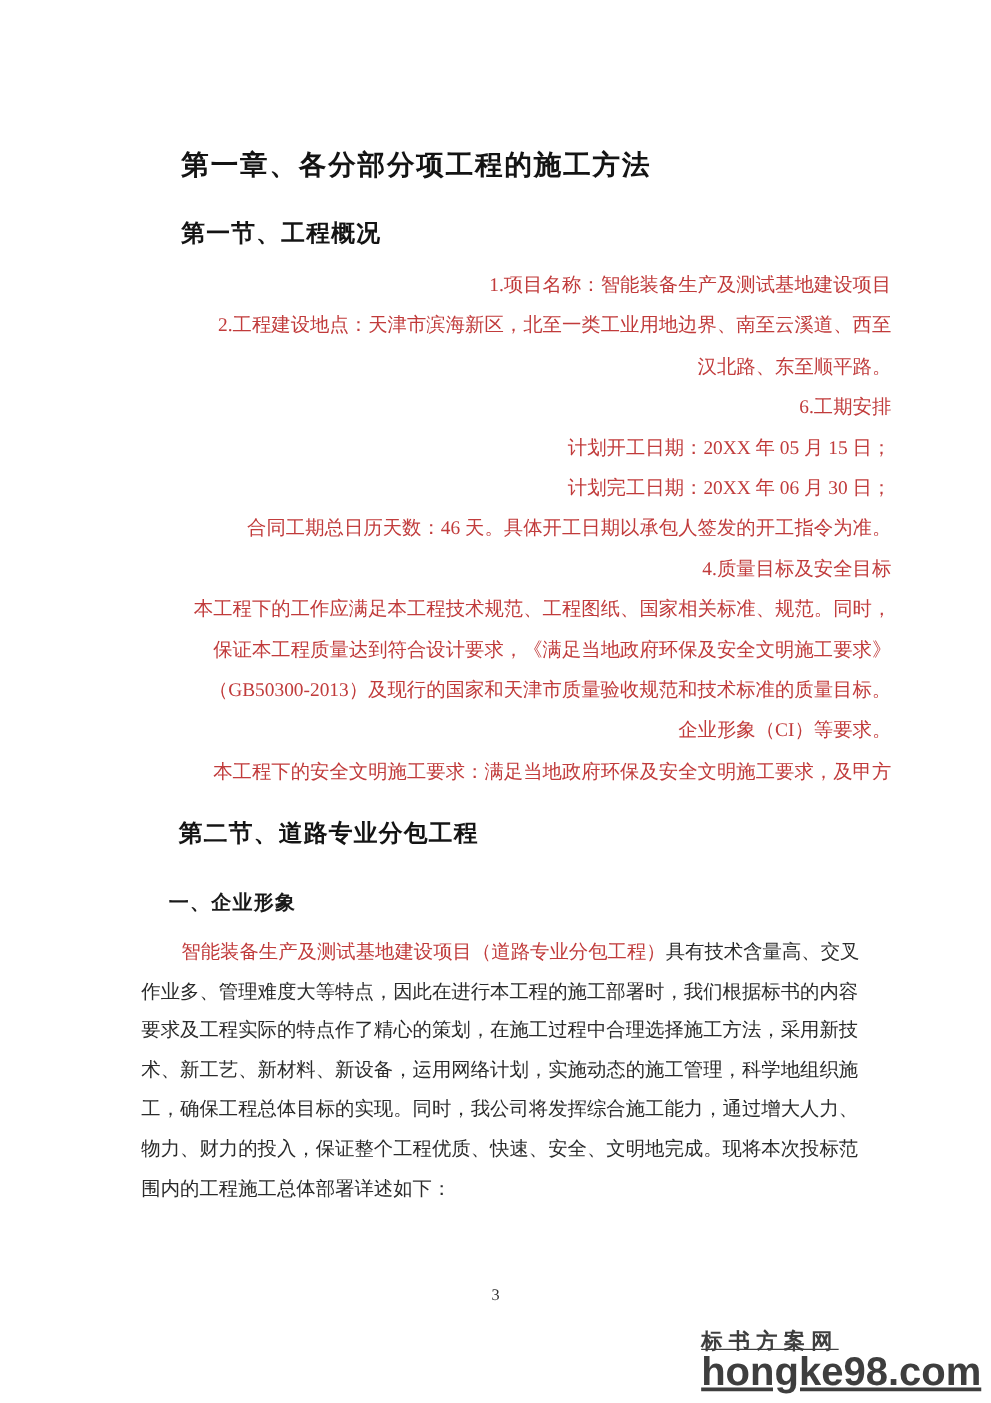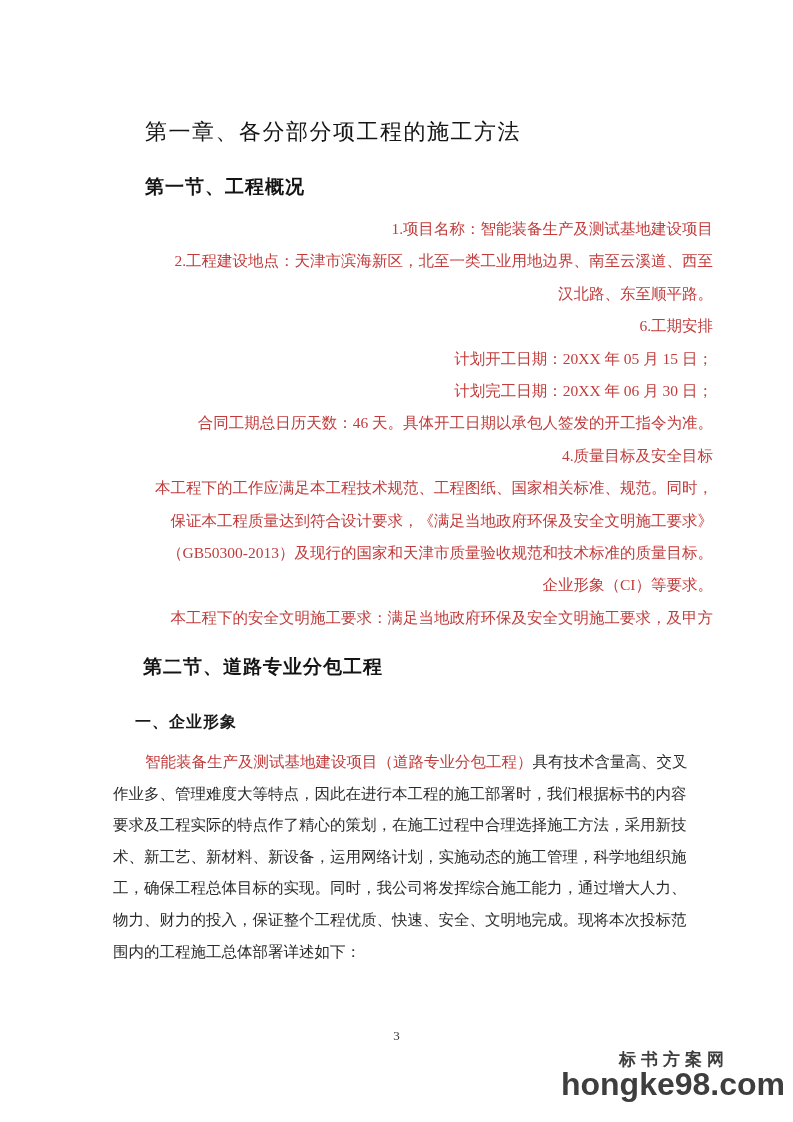--- a/index.html
+++ b/index.html
@@ -15,21 +15,21 @@
     background: #ffffff;
     overflow: hidden;
     font-family: "Liberation Serif", "DejaVu Serif", serif;
   }
   .chapter-title {
     position: absolute;
     left: 145px;
     top: 97px;
     font-family: "Liberation Sans", "DejaVu Sans", sans-serif;
     font-size: 22px;
-    font-weight: normal;
+    font-weight: bold;
     color: #141414;
     letter-spacing: 1.5px;
     white-space: nowrap;
     margin-top: 20px;
   }
   .section-title {
     position: absolute;
     font-family: "Liberation Sans", "DejaVu Sans", sans-serif;
     font-size: 19px;
     font-weight: bold;
@@ -85,25 +85,26 @@
     left: 0;
     right: 0;
     top: 1028px;
     text-align: center;
     font-size: 13px;
     color: #333333;
   }
   .watermark {
     position: absolute;
     right: 8px;
-    bottom: 20px;
-    text-align: center;
+    bottom: 7px;
+    text-align: left;
     font-family: "Liberation Sans", "DejaVu Sans", sans-serif;
     color: var(--watermark, #3e3e3e);
     line-height: 1.05;
+    text-decoration: underline;
   }
   .watermark .wm-cn {
     font-size: 17px;
     font-weight: bold;
     letter-spacing: 5px;
     margin-right: -2px;
   }
   .watermark .wm-en {
     font-size: 32px;
     font-weight: bold;

